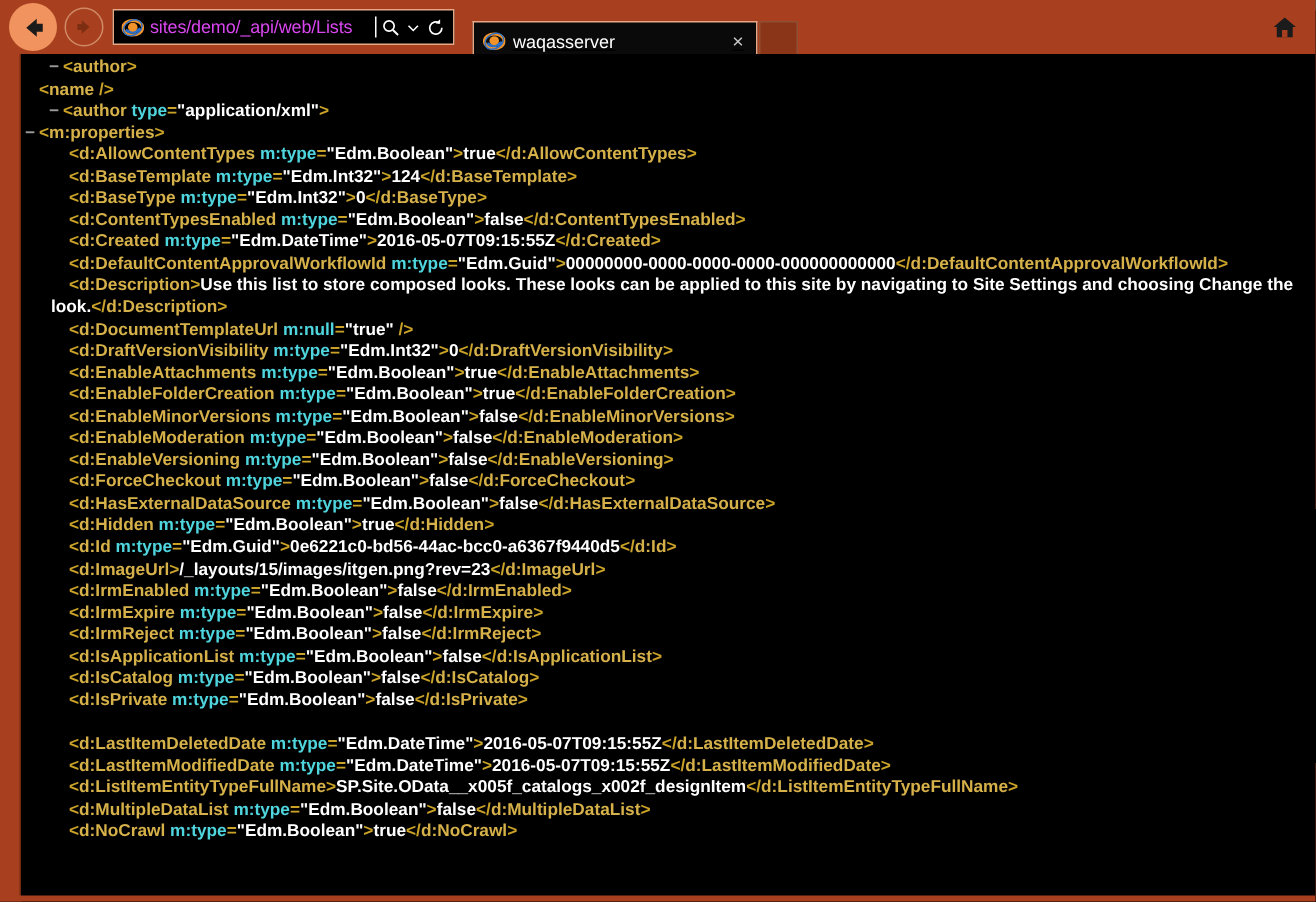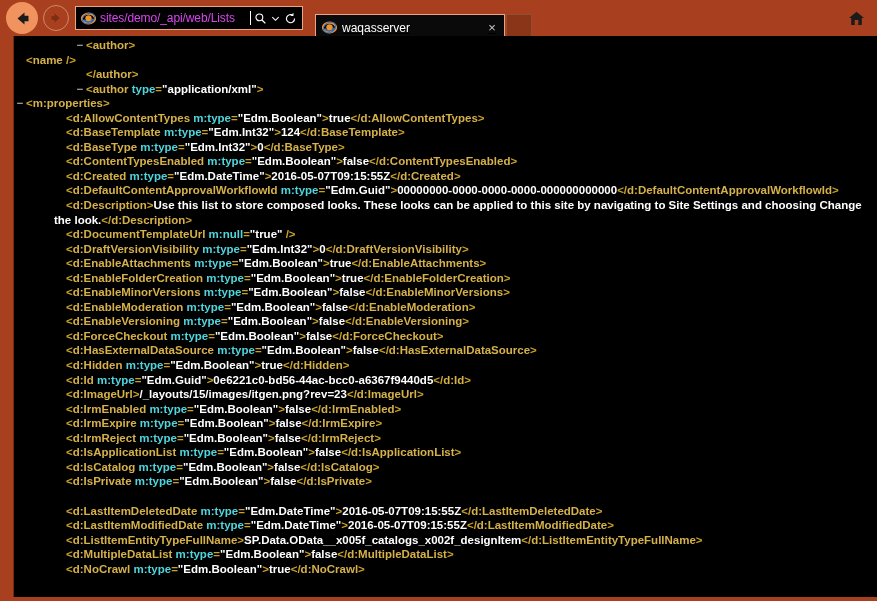--- a/index.html
+++ b/index.html
@@ -218,23 +218,23 @@
     font-weight: bold;
   }
   .marker.blank { color: transparent; }
 
   
   .pn  { color: #c9a227; }  
   .tag { color: #d6b14a; }  
   .att { color: #4fd5dd; }  
   .val { color: #ffffff; }
 
-  .ind0 { padding-left: 16px; margin-left: 44px; }
+  .ind0 { padding-left: 16px; }
   .ind1 { }
-  .ind2 { padding-left: 40px; }
+  .ind2 { padding-left: 20px; }
 
   
   #bottom-edge {
     position: absolute;
     left: 0; right: 0; bottom: 0;
     height: 4px;
     background: #a8401f;
   }
   #left-edge {
     position: absolute;
@@ -312,21 +312,20 @@
       </div>
     </div>
   </div>
 
   <div id="left-edge"></div>
 
   <div id="viewport">
     <div id="xml">
         <div class="xline ind0"><span class="marker">−</span><span><span class="pn">&lt;</span><span class="tag">author</span><span class="pn">&gt;</span></span></div>
         <div class="xline ind1"><span class="marker blank">&nbsp;</span><span><span class="pn">&lt;</span><span class="tag">name</span><span class="pn"> /&gt;</span></span></div>
-        <div class="xline ind0"><span class="marker blank">&nbsp;</span><span><span class="pn">&lt;/</span><span class="tag">author</span><span class="pn">&gt;</span></span></div>
         <div class="xline ind0"><span class="marker">−</span><span><span class="pn">&lt;</span><span class="tag">author</span><span class="att"> type</span><span class="pn">=</span><span class="val">"application/xml"</span><span class="pn">&gt;</span></span></div>
         <div class="xline ind1"><span class="marker">−</span><span><span class="pn">&lt;</span><span class="tag">m:properties</span><span class="pn">&gt;</span></span></div>
         <div class="xline ind2"><span class="marker blank">&nbsp;</span><span><span class="pn">&lt;</span><span class="tag">d:AllowContentTypes</span><span class="att"> m:type</span><span class="pn">=</span><span class="val">"Edm.Boolean"</span><span class="pn">&gt;</span><span class="val">true</span><span class="pn">&lt;/</span><span class="tag">d:AllowContentTypes</span><span class="pn">&gt;</span></span></div>
         <div class="xline ind2"><span class="marker blank">&nbsp;</span><span><span class="pn">&lt;</span><span class="tag">d:BaseTemplate</span><span class="att"> m:type</span><span class="pn">=</span><span class="val">"Edm.Int32"</span><span class="pn">&gt;</span><span class="val">124</span><span class="pn">&lt;/</span><span class="tag">d:BaseTemplate</span><span class="pn">&gt;</span></span></div>
         <div class="xline ind2"><span class="marker blank">&nbsp;</span><span><span class="pn">&lt;</span><span class="tag">d:BaseType</span><span class="att"> m:type</span><span class="pn">=</span><span class="val">"Edm.Int32"</span><span class="pn">&gt;</span><span class="val">0</span><span class="pn">&lt;/</span><span class="tag">d:BaseType</span><span class="pn">&gt;</span></span></div>
         <div class="xline ind2"><span class="marker blank">&nbsp;</span><span><span class="pn">&lt;</span><span class="tag">d:ContentTypesEnabled</span><span class="att"> m:type</span><span class="pn">=</span><span class="val">"Edm.Boolean"</span><span class="pn">&gt;</span><span class="val">false</span><span class="pn">&lt;/</span><span class="tag">d:ContentTypesEnabled</span><span class="pn">&gt;</span></span></div>
         <div class="xline ind2"><span class="marker blank">&nbsp;</span><span><span class="pn">&lt;</span><span class="tag">d:Created</span><span class="att"> m:type</span><span class="pn">=</span><span class="val">"Edm.DateTime"</span><span class="pn">&gt;</span><span class="val">2016-05-07T09:15:55Z</span><span class="pn">&lt;/</span><span class="tag">d:Created</span><span class="pn">&gt;</span></span></div>
         <div class="xline ind2"><span class="marker blank">&nbsp;</span><span><span class="pn">&lt;</span><span class="tag">d:DefaultContentApprovalWorkflowId</span><span class="att"> m:type</span><span class="pn">=</span><span class="val">"Edm.Guid"</span><span class="pn">&gt;</span><span class="val">00000000-0000-0000-0000-000000000000</span><span class="pn">&lt;/</span><span class="tag">d:DefaultContentApprovalWorkflowId</span><span class="pn">&gt;</span></span></div>
         <div class="xline ind2 wrap"><span class="marker blank">&nbsp;</span><span class=""><span class="pn">&lt;</span><span class="tag">d:Description</span><span class="pn">&gt;</span><span class="val">Use this list to store composed looks. These looks can be applied to this site by navigating to Site Settings and choosing Change the look.</span><span class="pn">&lt;/</span><span class="tag">d:Description</span><span class="pn">&gt;</span></span></div>
         <div class="xline ind2"><span class="marker blank">&nbsp;</span><span><span class="pn">&lt;</span><span class="tag">d:DocumentTemplateUrl</span><span class="att"> m:null</span><span class="pn">=</span><span class="val">"true"</span><span class="pn"> /&gt;</span></span></div>
@@ -343,20 +342,20 @@
         <div class="xline ind2"><span class="marker blank">&nbsp;</span><span><span class="pn">&lt;</span><span class="tag">d:ImageUrl</span><span class="pn">&gt;</span><span class="val">/_layouts/15/images/itgen.png?rev=23</span><span class="pn">&lt;/</span><span class="tag">d:ImageUrl</span><span class="pn">&gt;</span></span></div>
         <div class="xline ind2"><span class="marker blank">&nbsp;</span><span><span class="pn">&lt;</span><span class="tag">d:IrmEnabled</span><span class="att"> m:type</span><span class="pn">=</span><span class="val">"Edm.Boolean"</span><span class="pn">&gt;</span><span class="val">false</span><span class="pn">&lt;/</span><span class="tag">d:IrmEnabled</span><span class="pn">&gt;</span></span></div>
         <div class="xline ind2"><span class="marker blank">&nbsp;</span><span><span class="pn">&lt;</span><span class="tag">d:IrmExpire</span><span class="att"> m:type</span><span class="pn">=</span><span class="val">"Edm.Boolean"</span><span class="pn">&gt;</span><span class="val">false</span><span class="pn">&lt;/</span><span class="tag">d:IrmExpire</span><span class="pn">&gt;</span></span></div>
         <div class="xline ind2"><span class="marker blank">&nbsp;</span><span><span class="pn">&lt;</span><span class="tag">d:IrmReject</span><span class="att"> m:type</span><span class="pn">=</span><span class="val">"Edm.Boolean"</span><span class="pn">&gt;</span><span class="val">false</span><span class="pn">&lt;/</span><span class="tag">d:IrmReject</span><span class="pn">&gt;</span></span></div>
         <div class="xline ind2"><span class="marker blank">&nbsp;</span><span><span class="pn">&lt;</span><span class="tag">d:IsApplicationList</span><span class="att"> m:type</span><span class="pn">=</span><span class="val">"Edm.Boolean"</span><span class="pn">&gt;</span><span class="val">false</span><span class="pn">&lt;/</span><span class="tag">d:IsApplicationList</span><span class="pn">&gt;</span></span></div>
         <div class="xline ind2"><span class="marker blank">&nbsp;</span><span><span class="pn">&lt;</span><span class="tag">d:IsCatalog</span><span class="att"> m:type</span><span class="pn">=</span><span class="val">"Edm.Boolean"</span><span class="pn">&gt;</span><span class="val">false</span><span class="pn">&lt;/</span><span class="tag">d:IsCatalog</span><span class="pn">&gt;</span></span></div>
         <div class="xline ind2"><span class="marker blank">&nbsp;</span><span><span class="pn">&lt;</span><span class="tag">d:IsPrivate</span><span class="att"> m:type</span><span class="pn">=</span><span class="val">"Edm.Boolean"</span><span class="pn">&gt;</span><span class="val">false</span><span class="pn">&lt;/</span><span class="tag">d:IsPrivate</span><span class="pn">&gt;</span></span></div>
         <div class="xline ind2"><span class="marker blank">&nbsp;</span></div>
         <div class="xline ind2"><span class="marker blank">&nbsp;</span><span><span class="pn">&lt;</span><span class="tag">d:LastItemDeletedDate</span><span class="att"> m:type</span><span class="pn">=</span><span class="val">"Edm.DateTime"</span><span class="pn">&gt;</span><span class="val">2016-05-07T09:15:55Z</span><span class="pn">&lt;/</span><span class="tag">d:LastItemDeletedDate</span><span class="pn">&gt;</span></span></div>
         <div class="xline ind2"><span class="marker blank">&nbsp;</span><span><span class="pn">&lt;</span><span class="tag">d:LastItemModifiedDate</span><span class="att"> m:type</span><span class="pn">=</span><span class="val">"Edm.DateTime"</span><span class="pn">&gt;</span><span class="val">2016-05-07T09:15:55Z</span><span class="pn">&lt;/</span><span class="tag">d:LastItemModifiedDate</span><span class="pn">&gt;</span></span></div>
-        <div class="xline ind2"><span class="marker blank">&nbsp;</span><span><span class="pn">&lt;</span><span class="tag">d:ListItemEntityTypeFullName</span><span class="pn">&gt;</span><span class="val">SP.Data.OData__x005f_catalogs_x002f_designItem</span><span class="pn">&lt;/</span><span class="tag">d:ListItemEntityTypeFullName</span><span class="pn">&gt;</span></span></div>
+        <div class="xline ind2"><span class="marker blank">&nbsp;</span><span><span class="pn">&lt;</span><span class="tag">d:ListItemEntityTypeFullName</span><span class="pn">&gt;</span><span class="val">SP.Site.OData__x005f_catalogs_x002f_designItem</span><span class="pn">&lt;/</span><span class="tag">d:ListItemEntityTypeFullName</span><span class="pn">&gt;</span></span></div>
         <div class="xline ind2"><span class="marker blank">&nbsp;</span><span><span class="pn">&lt;</span><span class="tag">d:MultipleDataList</span><span class="att"> m:type</span><span class="pn">=</span><span class="val">"Edm.Boolean"</span><span class="pn">&gt;</span><span class="val">false</span><span class="pn">&lt;/</span><span class="tag">d:MultipleDataList</span><span class="pn">&gt;</span></span></div>
         <div class="xline ind2"><span class="marker blank">&nbsp;</span><span><span class="pn">&lt;</span><span class="tag">d:NoCrawl</span><span class="att"> m:type</span><span class="pn">=</span><span class="val">"Edm.Boolean"</span><span class="pn">&gt;</span><span class="val">true</span><span class="pn">&lt;/</span><span class="tag">d:NoCrawl</span><span class="pn">&gt;</span></span></div>
       </div>
   </div>
 
   <div id="bottom-edge"></div>
 </div>
 
 </body></html>

